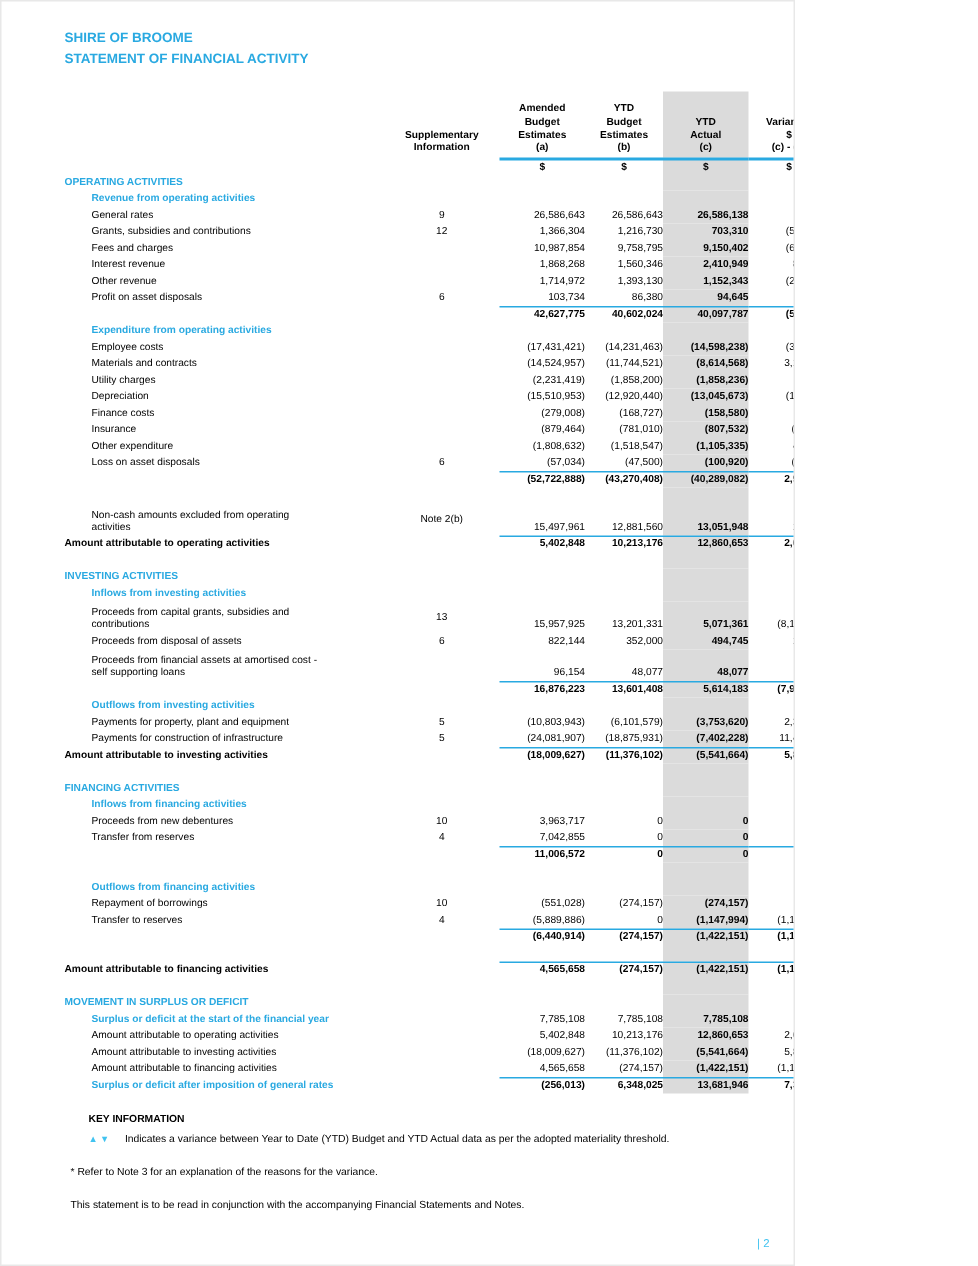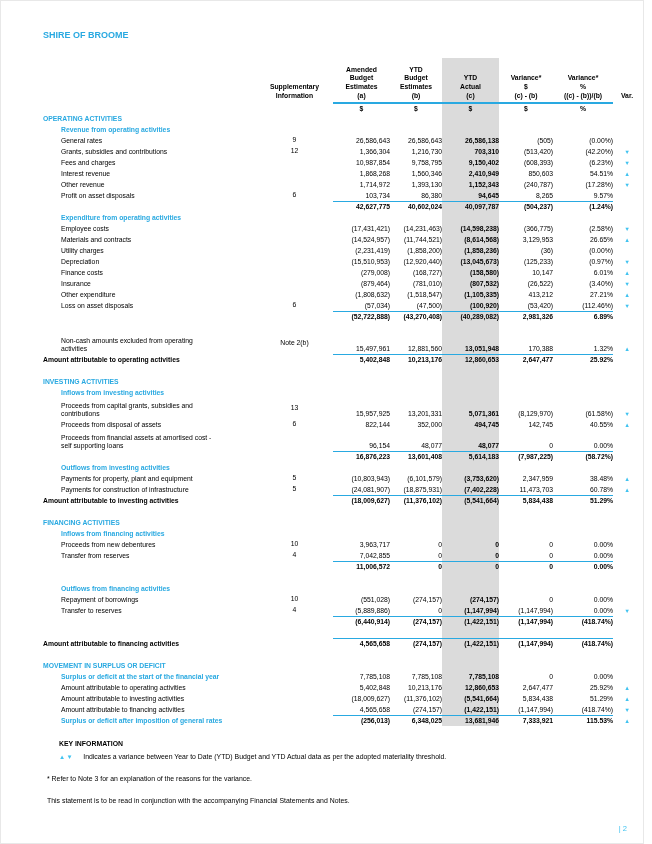--- a/index.html
+++ b/index.html
@@ -3,23 +3,23 @@
 <meta charset="utf-8">
 <style>
   :root{
     --acc:#29A9E1;
     --tri:#41C3F0;
     --shade:#DBDBDB;
   }
   *{box-sizing:border-box;}
   body{margin:0;background:#ffffff;}
   .page{
-    position:relative;width:644px;height:844px;background:#fff;
+    position:relative;width:530px;height:844px;background:#fff;
     border:1px solid #e8e8e8;
-    padding:28px 12px 0 42px;
+    padding:18px 12px 0 42px;
     font-family:"Liberation Sans","DejaVu Sans",sans-serif;
     font-size:6.8px;color:#000;overflow:hidden;
   }
   
   .title{color:var(--acc);font-weight:700;font-size:9px;line-height:13.5px;margin-bottom:15px;}
   
   .fintable{width:598px;}
   .grid8{display:grid;grid-template-columns:213px 77px 57px 52px 57px 54px 60px 28px;}
   
   .thead{min-height:44px;}
@@ -54,20 +54,21 @@
   .fnote{margin-left:4px;margin-bottom:15px;}
   .pageno{position:absolute;right:16px;bottom:10px;color:var(--tri);font-size:7.6px;}
 </style>
 </head>
 <body>
 
 <div class="page">
 
   <div class="title">
     <div>SHIRE OF BROOME</div>
+    <div>STATEMENT OF FINANCIAL ACTIVITY</div>
   </div>
 
   <div class="fintable">
     <div class="thead grid8" id="thead">
         <div class="hc hc-label"></div>
         <div class="hc hc-supp">
           <div>Supplementary</div>
           <div>Information</div>
         </div>
         <div class="hc hc-a">

